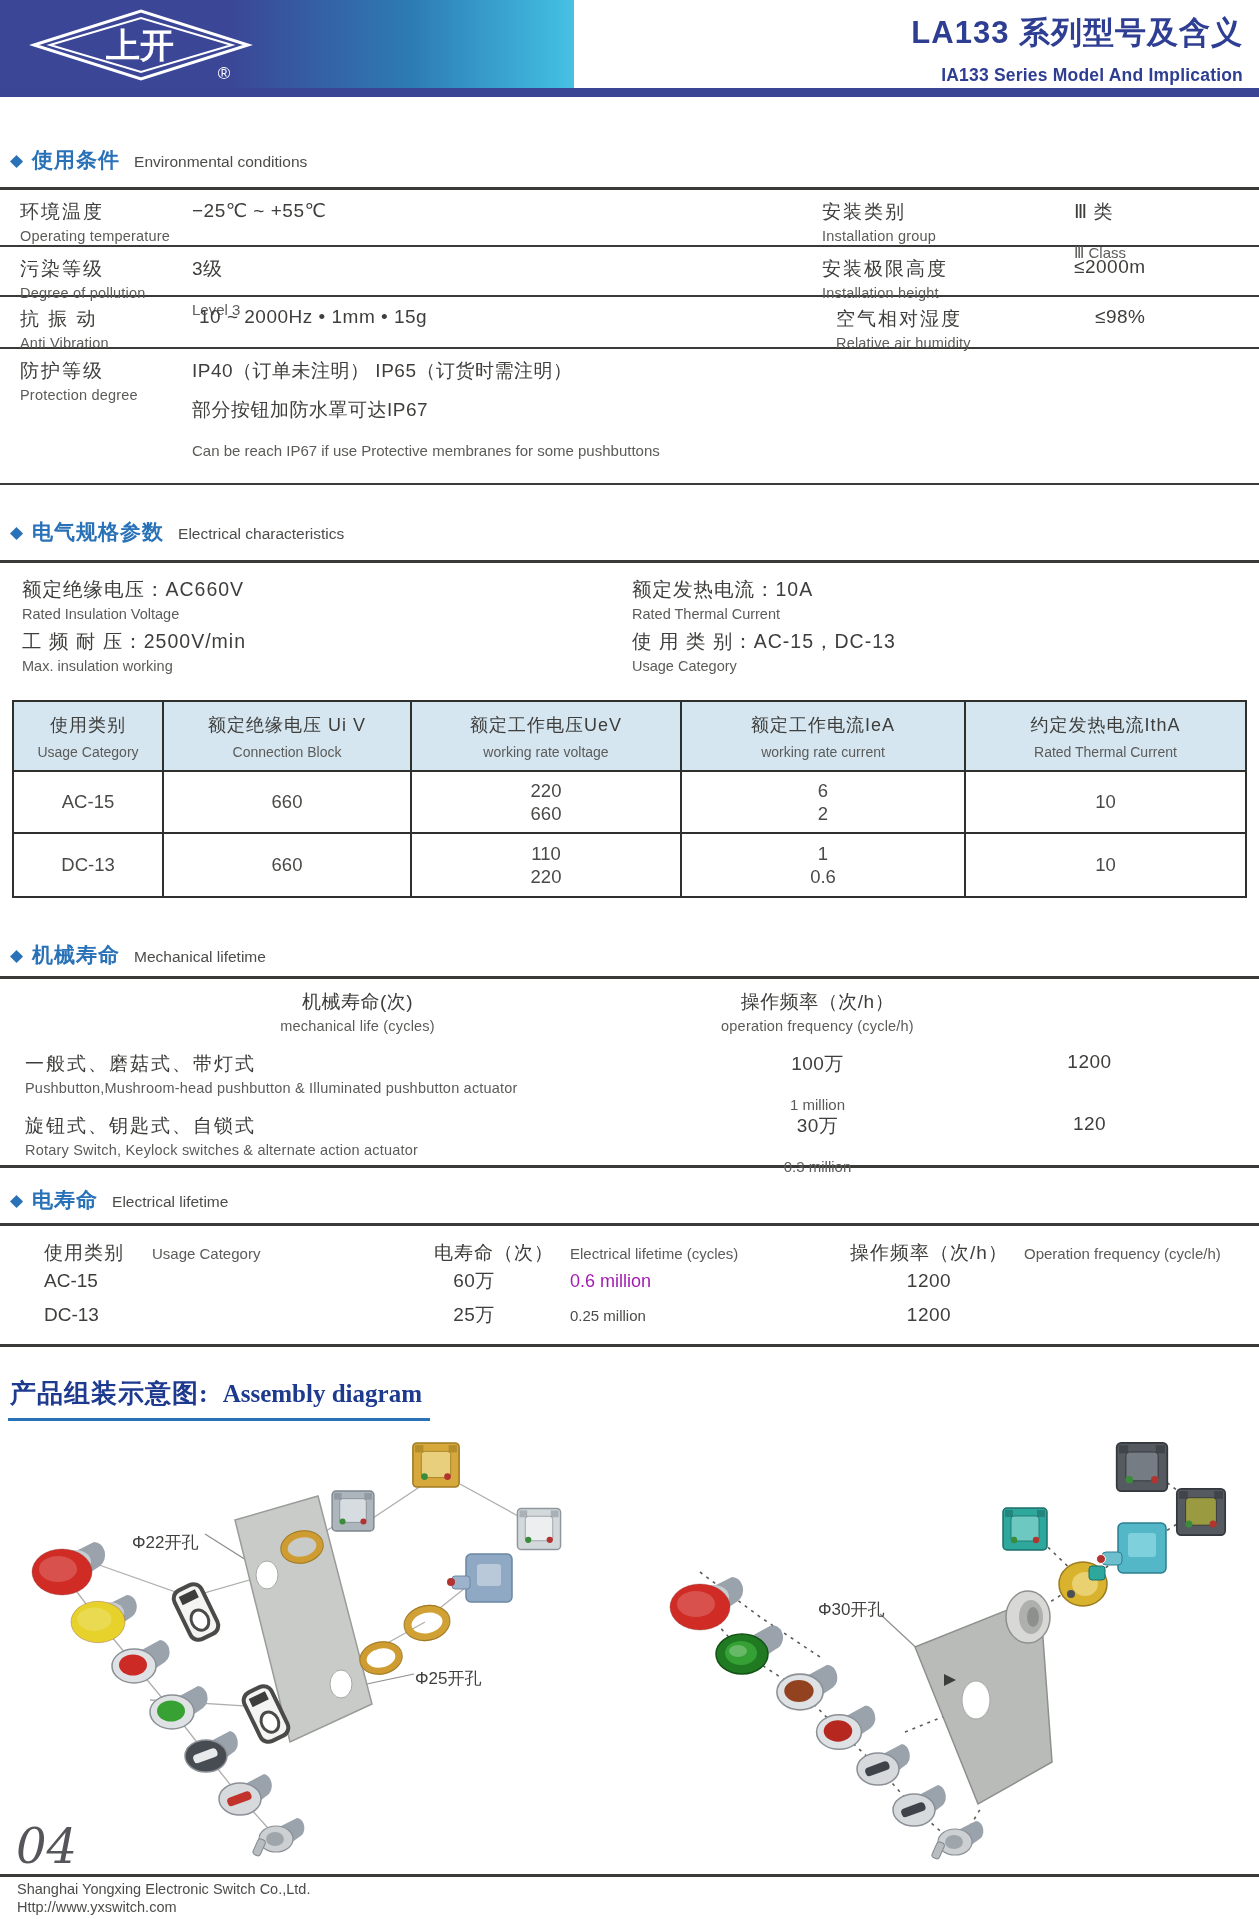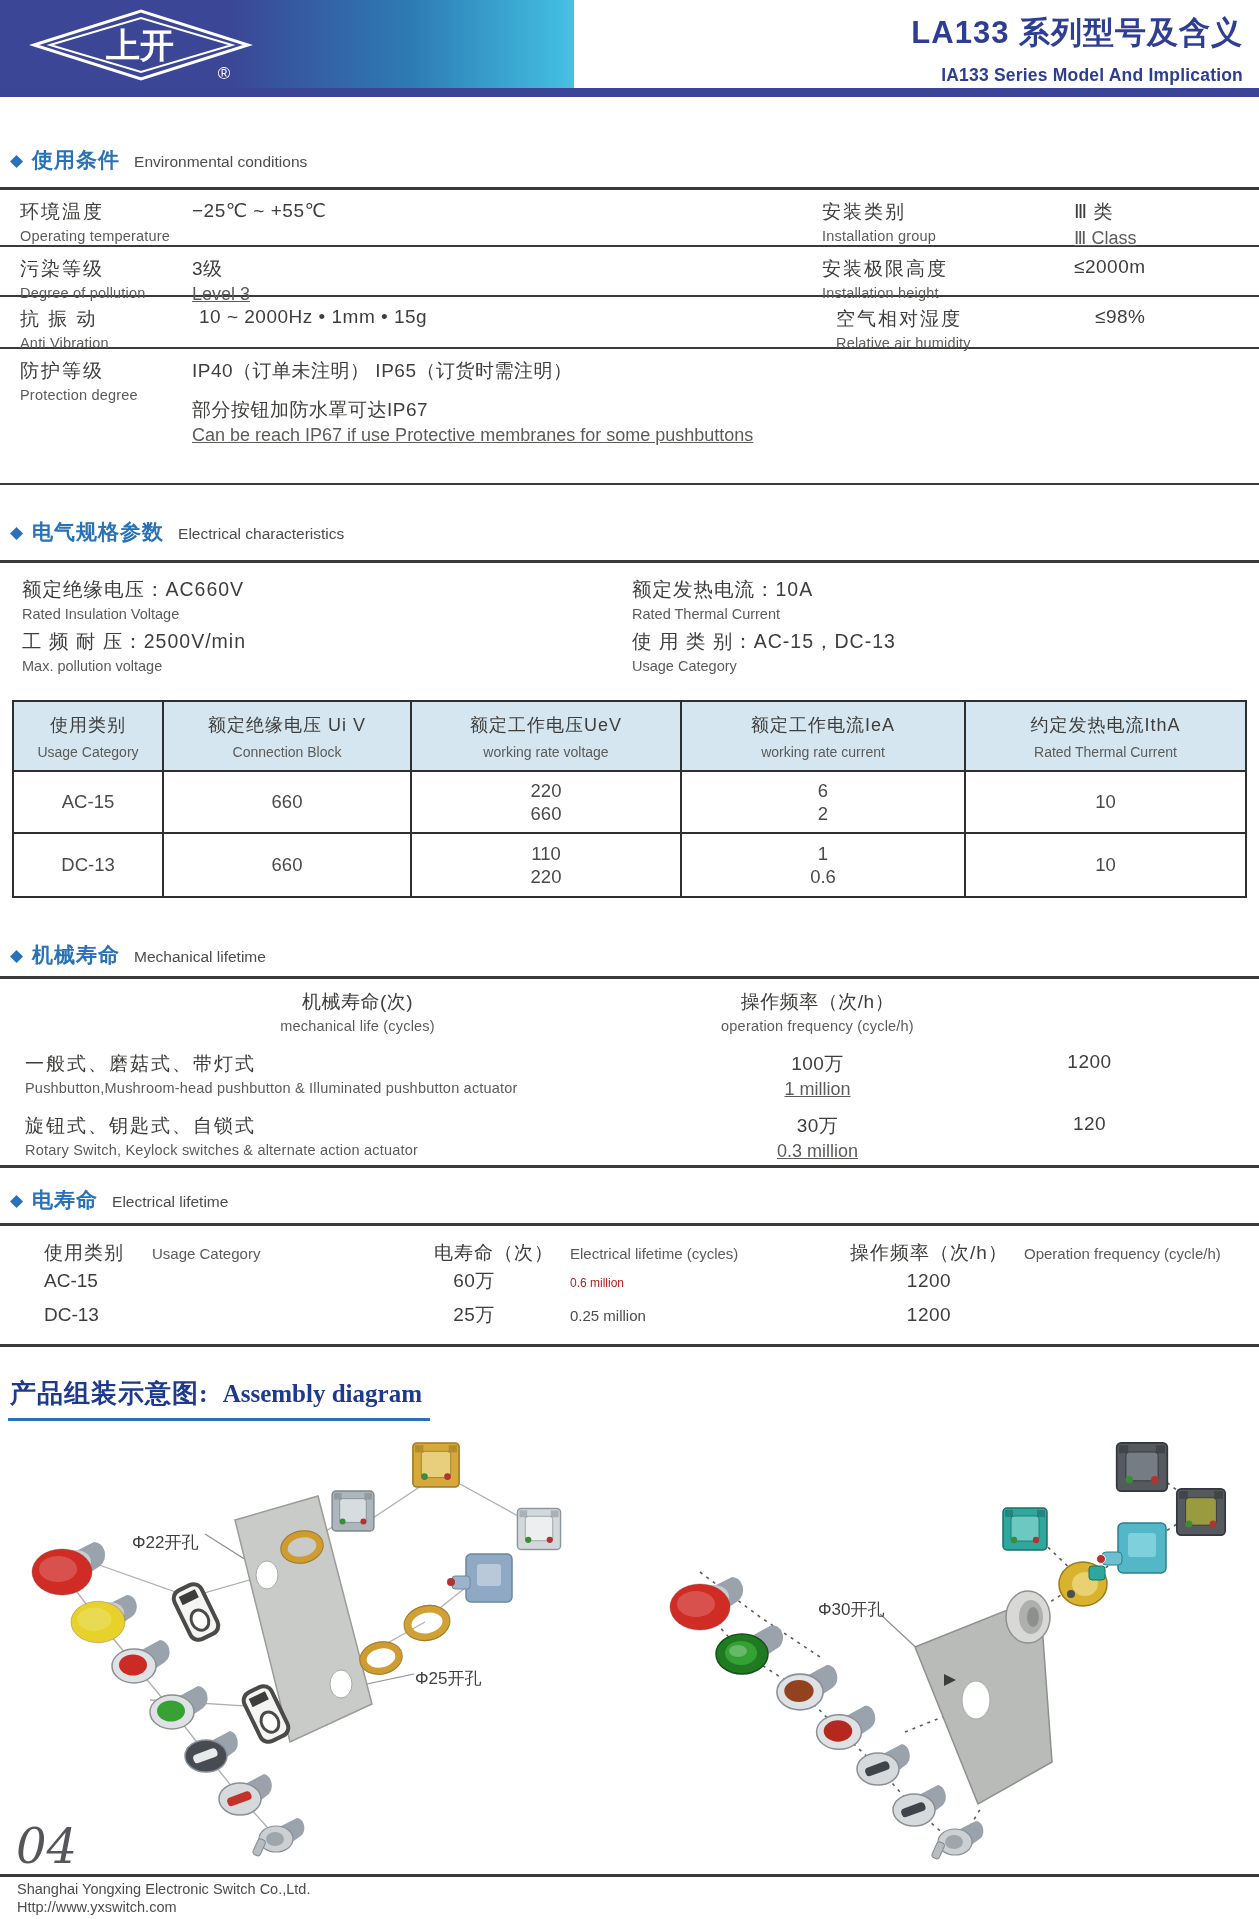--- a/index.html
+++ b/index.html
@@ -22,21 +22,21 @@
   .sec-head .en { color:#4c4c4a; font-size:15.5px; margin-left:14px; }
   .rule { height:3px; background:#3a3a38; }
 
   
   .envtbl { margin-top:13px; border-top:3px solid #3a3a38; }
   .env-row { display:grid; grid-template-columns:172px 630px 252px 1fr; padding-left:20px; border-bottom:2px solid #3a3a38; }
   .env-row > div { padding-top:9px; }
   .zh-l { font-size:19px; color:#3e3e3c; letter-spacing:2px; }
   .en-l { font-size:14.5px; color:#5b5b59; margin-top:3px; letter-spacing:.2px; }
   .val  { font-size:19px; color:#3e3e3c; letter-spacing:.5px; }
-  .val-en { font-size:18px; color:#5b5b59; margin-top:2px;text-decoration:underline; }
+  .val-en { font-size:15px; color:#5b5b59; margin-top:19px; }
   .r1 { height:57px; } .r2 { height:50px; } .r3 { height:52px;gap:7px; } .r4 { height:136px; }
   .prot-val { grid-column:2 / 5; }
   .prot-group + .prot-group { margin-top:13px; }
 
   
   .specs { display:grid; grid-template-columns:610px 1fr; padding-left:22px; margin-top:13px; row-gap:6px; }
   .spec .zh { font-size:19.5px; color:#3e3e3c; letter-spacing:1px; }
   .spec .en { font-size:14.5px; color:#5b5b59; margin-top:3px; }
 
   
@@ -182,21 +182,21 @@
       <div class="spec">
           <div class="zh">额定绝缘电压：AC660V</div>
           <div class="en">Rated Insulation Voltage</div>
         </div>
       <div class="spec">
           <div class="zh">额定发热电流：10A</div>
           <div class="en">Rated Thermal Current</div>
         </div>
       <div class="spec">
           <div class="zh">工 频 耐 压：2500V/min</div>
-          <div class="en">Max. pollution voltage</div>
+          <div class="en">Max. insulation working</div>
         </div>
       <div class="spec">
           <div class="zh">使 用 类 别：AC-15，DC-13</div>
           <div class="en">Usage Category</div>
         </div>
     </div>
 
     <div class="etbl">
       <div class="etbl-row etbl-head">
         <div>
@@ -305,21 +305,21 @@
     <div class="life-grid life-head">
       <div><span class="life-zh-h">使用类别</span><span class="life-en-h" style="margin-left:28px">Usage Category</span></div>
       <div style="text-align:right"><span class="life-zh-h">电寿命（次）</span></div>
       <div style="padding-left:16px"><span class="life-en-h">Electrical lifetime (cycles)</span></div>
       <div style="text-align:center"><span class="life-zh-h">操作频率（次/h）</span></div>
       <div><span class="life-en-h">Operation frequency (cycle/h)</span></div>
     </div>
     <div class="life-grid life-row">
       <div class="cat">AC-15</div>
       <div class="val" style="text-align:center">60万</div>
-      <div style="padding-left:16px;font-size:12px;color:#b91c1c">0.6 million</div>
+      <div style="padding-left:16px;font-size:18px;color:#a21caf">0.6 million</div>
       <div class="val" style="text-align:center">1200</div>
       <div></div>
     </div>
     <div class="life-grid life-row">
       <div class="cat">DC-13</div>
       <div class="val" style="text-align:center">25万</div>
       <div style="padding-left:16px;font-size:15px;color:#4c4c4a">0.25 million</div>
       <div class="val" style="text-align:center">1200</div>
       <div></div>
     </div>

